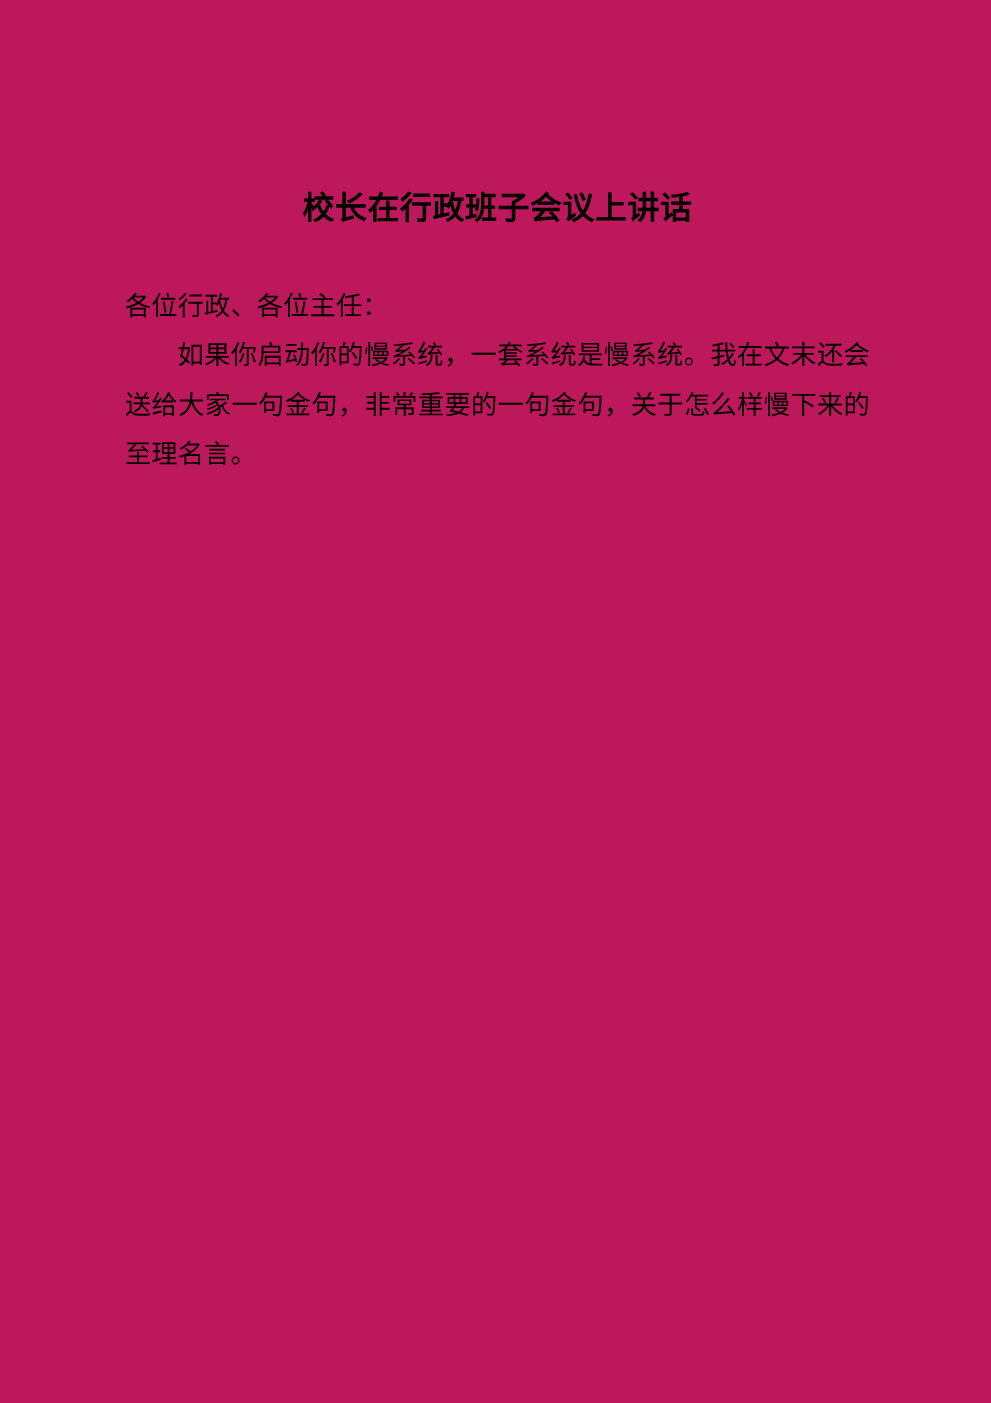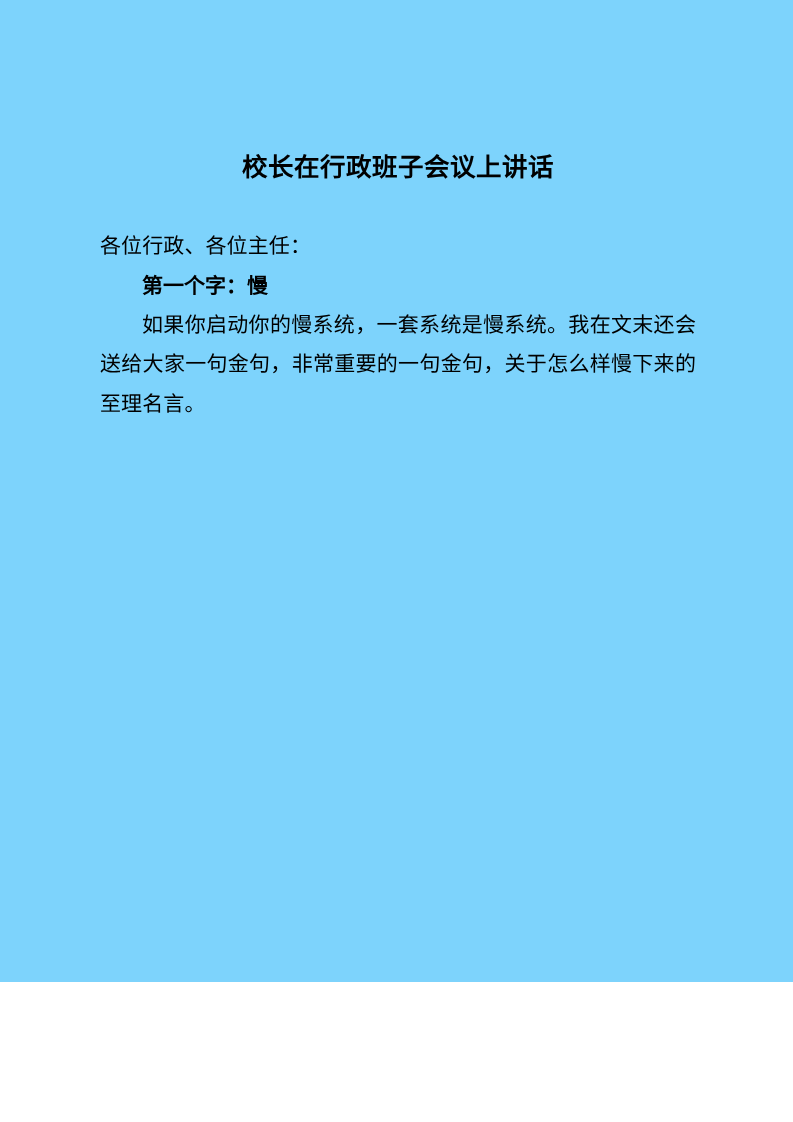--- a/index.html
+++ b/index.html
@@ -5,23 +5,23 @@
 <style>
   html, body {
     margin: 0;
     padding: 0;
     background: #ffffff;
   }
 
   .page {
     position: relative;
     width: 793px;
-    height: 982px;
+    height: 1122px;
     margin: 0 auto;
-    background: #7dd3fc;
+    background: #be185d;
     overflow: hidden;
     box-sizing: border-box;
   }
 
   .doc-body {
     position: absolute;
     left: 100px;
     top: 0;
     width: 596px;
   }
@@ -80,21 +80,20 @@
 
   <div class="doc-body">
 
     <h1 class="doc-title">校长在行政班子会议上讲话</h1>
 
     <div class="body-block">
 
       <p class="para flush">各位行政、各位主任：</p>
 
 
-      <p class="para heading">第一个字：慢</p>
 
 
 
       <p class="para indent">如果你启动你的慢系统，一套系统是慢系统。我在文末还会送给大家一句金句，非常重要的一句金句，关于怎么样慢下来的至理名言。</p>
 
     </div>
   </div>
 </div>
 
 </body></html>

